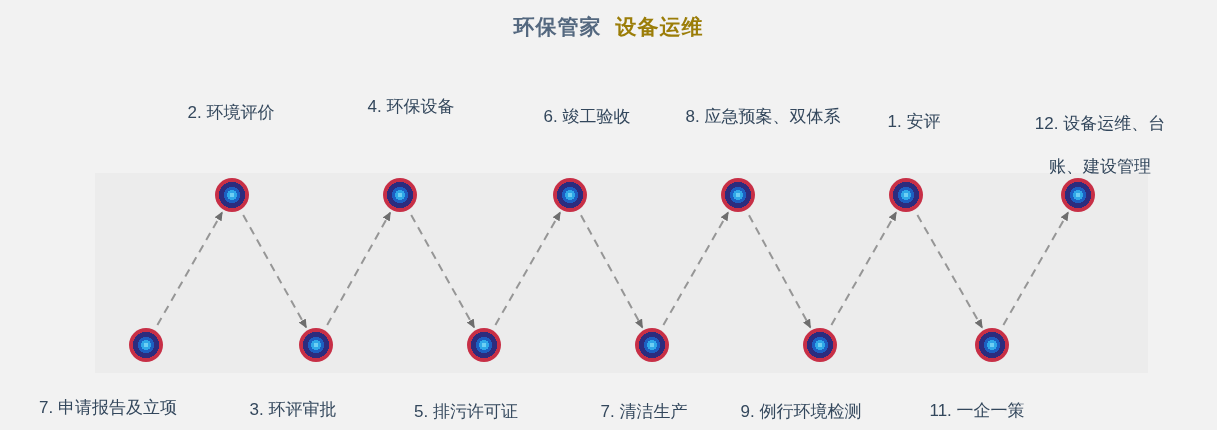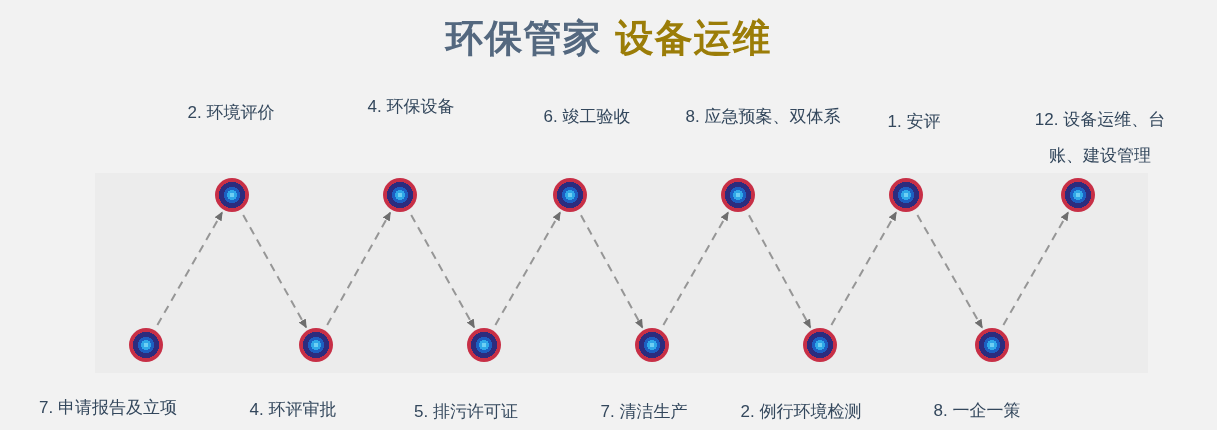--- a/index.html
+++ b/index.html
@@ -12,21 +12,21 @@
     overflow: hidden;
   }
   .title {
     position: absolute;
     top: 13px;
     left: 0;
     width: 100%;
     display: flex;
     justify-content: center;
     gap: 14px;
-    font-size: 38px;
+    font-size: 21px;
     font-weight: bold;
     letter-spacing: 1px;
   }
   .title .p1 { color: var(--title1, #54687f); }
   .title .p2 { color: var(--title2, #9b7d08); }
   .band {
     position: absolute;
     background: var(--band-bg, #ececec);
   }
   .connectors {
@@ -57,21 +57,21 @@
   .node-label {
     position: absolute;
     font-size: 17px;
     color: var(--label-text, #33475c);
     text-align: center;
     line-height: 1.35;
     white-space: nowrap;
   }
   .node-label.two-line {
     white-space: normal;
-    line-height: 36px;
+    line-height: 43px;
   }
 </style>
 </head>
 <body>
 
 <div class="page">
   <div class="title">
     <span class="p1">环保管家</span>
     <span class="p2">设备运维</span>
   </div>
@@ -107,24 +107,24 @@
       <div class="node" style="left: 635px; top: 328px;"></div>
       <div class="node" style="left: 721px; top: 178px;"></div>
       <div class="node" style="left: 803px; top: 328px;"></div>
       <div class="node" style="left: 889px; top: 178px;"></div>
       <div class="node" style="left: 975px; top: 328px;"></div>
       <div class="node" style="left: 1061px; top: 178px;"></div>
     </div>
   <div id="labels-wrap">
       <div class="node-label" style="left: 13px; top: 397px; width: 190px;">7. 申请报告及立项</div>
       <div class="node-label" style="left: 156px; top: 102px; width: 150px;">2. 环境评价</div>
-      <div class="node-label" style="left: 218px; top: 399px; width: 150px;">4. 环评审批</div>
+      <div class="node-label" style="left: 218px; top: 399px; width: 150px;">3. 环评审批</div>
       <div class="node-label" style="left: 336px; top: 96px; width: 150px;">4. 环保设备</div>
       <div class="node-label" style="left: 386px; top: 401px; width: 160px;">5. 排污许可证</div>
       <div class="node-label" style="left: 512px; top: 106px; width: 150px;">6. 竣工验收</div>
       <div class="node-label" style="left: 569px; top: 401px; width: 150px;">7. 清洁生产</div>
       <div class="node-label" style="left: 648px; top: 106px; width: 230px;">8. 应急预案、双体系</div>
-      <div class="node-label" style="left: 706px; top: 401px; width: 190px;">2. 例行环境检测</div>
+      <div class="node-label" style="left: 706px; top: 401px; width: 190px;">9. 例行环境检测</div>
       <div class="node-label" style="left: 854px; top: 111px; width: 120px;">1. 安评</div>
-      <div class="node-label" style="left: 897px; top: 400px; width: 160px;">8. 一企一策</div>
+      <div class="node-label" style="left: 897px; top: 400px; width: 160px;">11. 一企一策</div>
       <div class="node-label two-line" style="left: 1024px; top: 102px; width: 152px;">12. 设备运维、台账、建设管理</div>
     </div>
 </div>
 
 </body></html>

